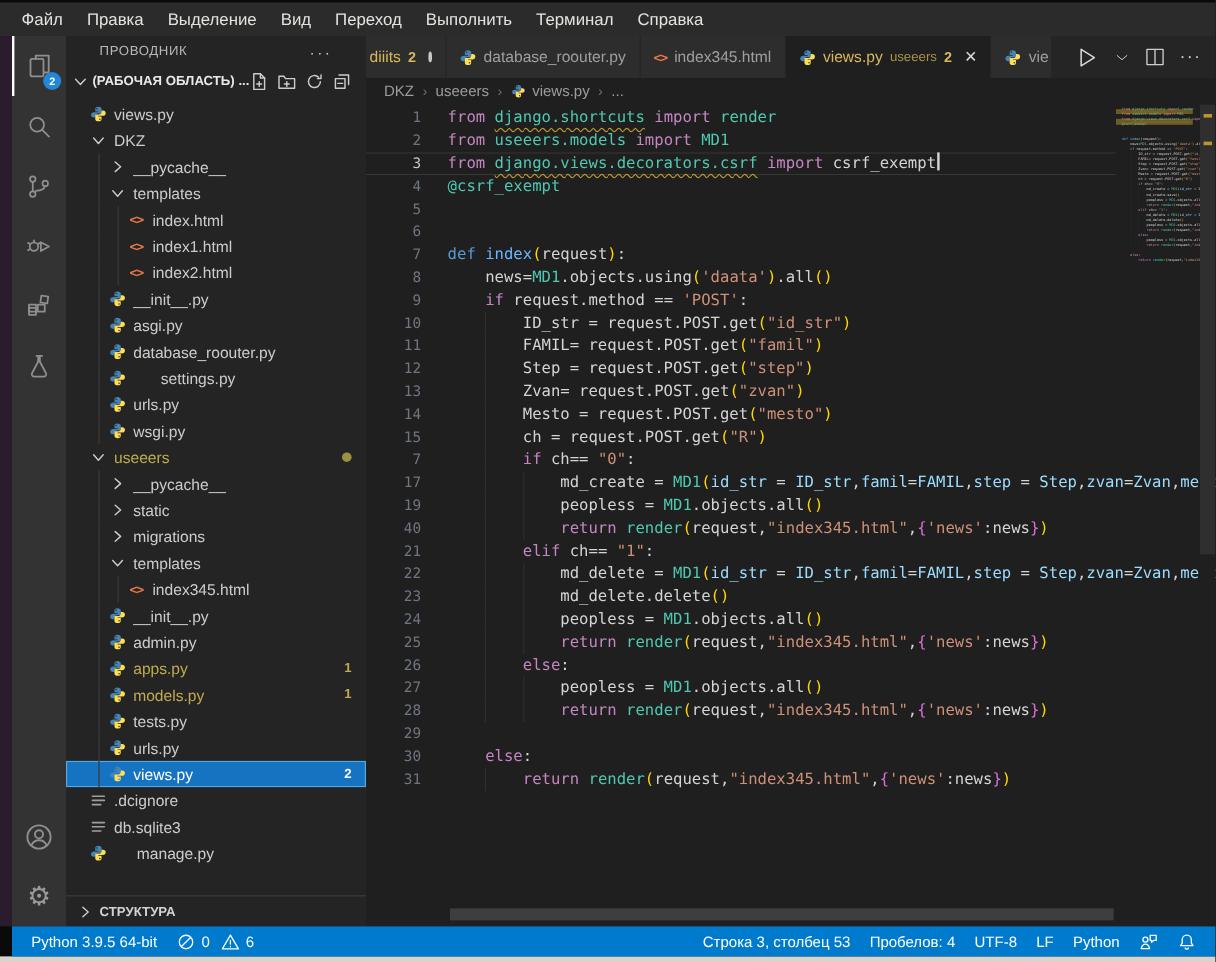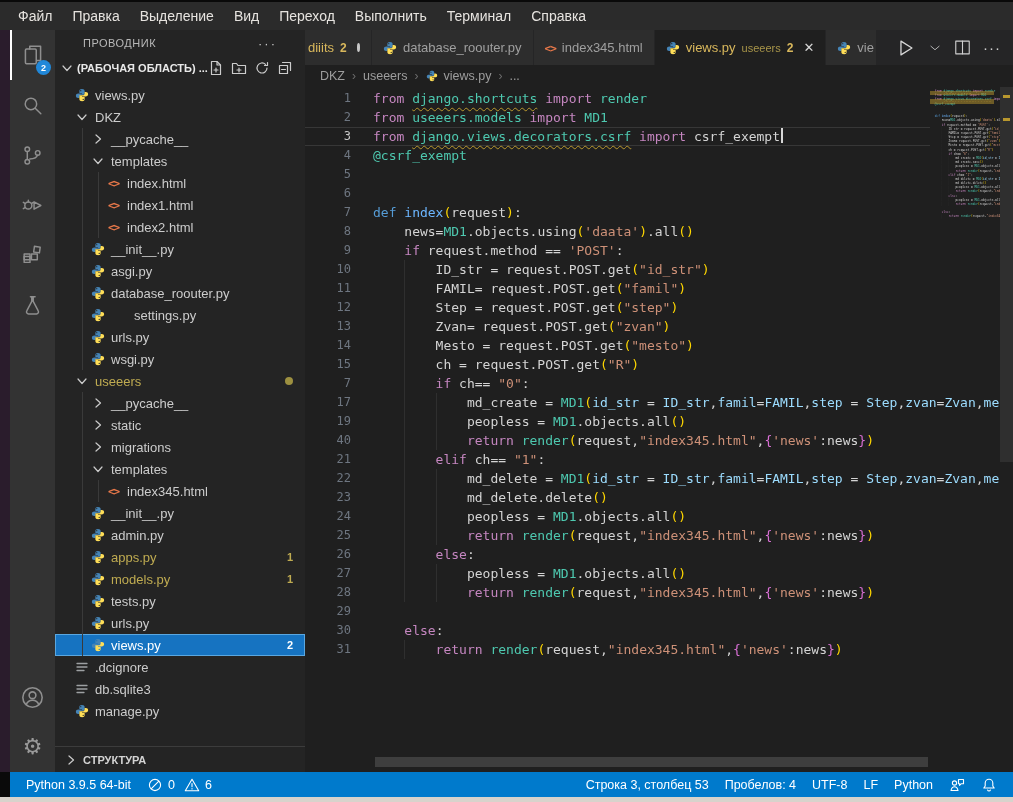--- a/index.html
+++ b/index.html
@@ -474,21 +474,21 @@
         <span class="tree-label">.dcignore</span>
       </div>
       <div class="tree-row" style="padding-left: 18px;">
         <span class="tree-ico">
           <svg width="16" height="16" viewBox="0 0 16 16" fill="none" stroke="#9da0a2" stroke-width="1.3" stroke-linecap="round" stroke-linejoin="round">
             <path d="M3 4.5h10M3 8h10M3 11.5h7"></path>
           </svg>
         </span>
         <span class="tree-label">db.sqlite3</span>
       </div>
-      <div class="tree-row" style="padding-left: 18px;">
+      <div class="tree-row" style="padding-left: 18px; gap: 19px;">
         <span class="tree-ico">
           <svg width="14" height="14" viewBox="0 0 16 16">
             <path fill="#4584b6" d="M7.9 1C5.9 1 5 1.9 5 3.2V5.6h3v.7H3.8C2.2 6.3 1 7.2 1 8.8s1 2.6 2.6 2.6H5V9.8C5 8.3 6.2 7.6 7.6 7.6H11V3.2C11 1.9 9.9 1 7.9 1zM6.6 2.3a.7.7 0 1 1 0 1.4.7.7 0 0 1 0-1.4z"></path>
             <path fill="#ffde57" d="M8.1 15c2 0 2.9-.9 2.9-2.2v-2.4H8v-.7h4.2c1.6 0 2.8-.9 2.8-2.5s-1-2.6-2.6-2.6H11v1.6c0 1.5-1.2 2.2-2.6 2.2H5v4.4C5 14.1 6.1 15 8.1 15zm1.3-1.3a.7.7 0 1 1 0-1.4.7.7 0 0 1 0 1.4z"></path>
           </svg>
         </span>
         <span class="tree-label">manage.py</span>
       </div>
     </div>
   <div class="outline">

